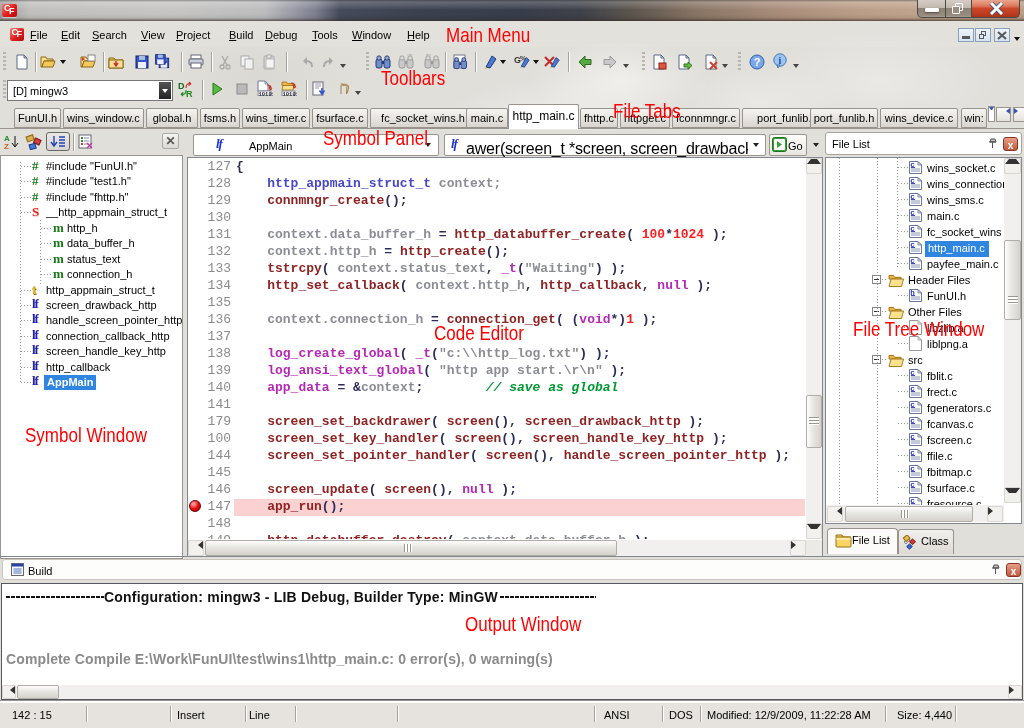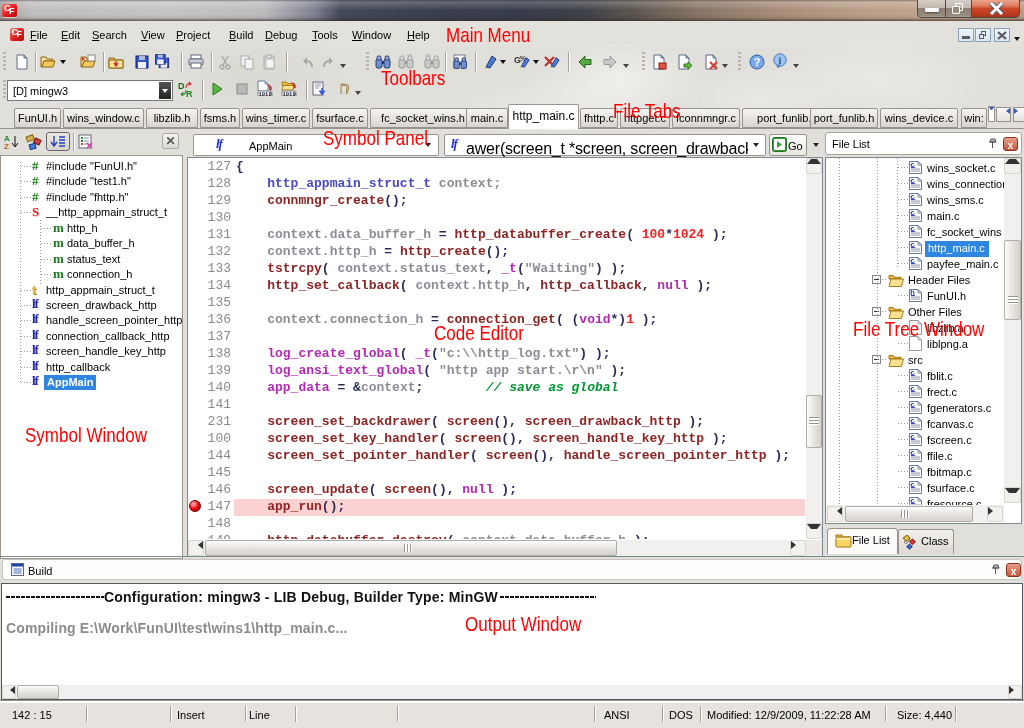--- a/index.html
+++ b/index.html
@@ -271,21 +271,21 @@
       <path d="M4 3h6M4 5h6M4 7h4" stroke="#99a"></path>
       <path d="M11 7v5m-2.5-2.5L11 13l2.5-3.5" stroke="#3355cc" stroke-width="1.6" fill="none"></path>
     </svg>
 <svg class="ab" style="left:336px;top:80px" width="16" height="16" viewBox="0 0 16 16">
       <path d="M5 14V7M5 7c0-4 1.5-5 2-1M7 6c.3-3 1.7-3 2 0M9 6c.3-2.5 1.6-2.5 1.9 0M10.9 6.5c.3-2 1.6-1.8 1.6.5 0 3-1 5-2 7z" fill="#efd9a7" stroke="#9a7f4b" stroke-width="1"></path>
     </svg>
 <div class="dd" style="left:355px;top:91px;border-top-color:#444"></div>
 <div class="ab" style="left:0;top:128px;width:1024px;height:1px;background:#98938c"></div>
 <div class="tbtn" style="left:14px;width:47px">FunUI.h</div>
 <div class="tbtn" style="left:63px;width:81px">wins_window.c</div>
-<div class="tbtn" style="left:146px;width:52px">libzlib.h</div>
+<div class="tbtn" style="left:146px;width:52px">global.h</div>
 <div class="tbtn" style="left:200px;width:40px">fsms.h</div>
 <div class="tbtn" style="left:242px;width:68px">wins_timer.c</div>
 <div class="tbtn" style="left:312px;width:56px">fsurface.c</div>
 <div class="tbtn" style="left:370px;width:106px">fc_socket_wins.h</div>
 <div class="tbtn" style="left:466px;width:42px">main.c</div>
 <div class="tbtn" style="left:580px;width:38px">fhttp.c</div>
 <div class="tbtn" style="left:620px;width:50px">httpget.c</div>
 <div class="tbtn" style="left:672px;width:68px">fconnmngr.c</div>
 <div class="tbtn" style="left:742px;width:90px">port_funlib.c</div>
 <div class="tbtn" style="left:810px;width:68px">port_funlib.h</div>
@@ -421,21 +421,21 @@
 <div class="lnum" style="left:4px;top:170px;">137</div>
 <div class="code" style="left:48px;top:170px"></div>
 <div class="lnum" style="left:4px;top:187px;">138</div>
 <div class="code" style="left:48px;top:187px">    <span class="M">log_create_global</span><span class="P">(</span> <span class="M">_t</span><span class="P">(</span><span class="g">"c:\\http_log.txt"</span><span class="P">)</span> <span class="P">);</span></div>
 <div class="lnum" style="left:4px;top:204px;">139</div>
 <div class="code" style="left:48px;top:204px">    <span class="M">log_ansi_text_global</span><span class="P">(</span> <span class="g">"http app start.\r\n"</span> <span class="P">);</span></div>
 <div class="lnum" style="left:4px;top:221px;">140</div>
 <div class="code" style="left:48px;top:221px">    <span class="M">app_data</span> <span class="P">=</span> <span class="P">&amp;</span><span class="g">context</span><span class="P">;</span>        <span class="C">// save as global</span></div>
 <div class="lnum" style="left:4px;top:238px;">141</div>
 <div class="code" style="left:48px;top:238px"></div>
-<div class="lnum" style="left:4px;top:255px;">231</div>
+<div class="lnum" style="left:4px;top:255px;">179</div>
 <div class="code" style="left:48px;top:255px">    <span class="f">screen_set_backdrawer</span><span class="P">(</span> <span class="f">screen</span><span class="P">(),</span> <span class="f">screen_drawback_http</span> <span class="P">);</span></div>
 <div class="lnum" style="left:4px;top:272px;">100</div>
 <div class="code" style="left:48px;top:272px">    <span class="f">screen_set_key_handler</span><span class="P">(</span> <span class="f">screen</span><span class="P">(),</span> <span class="f">screen_handle_key_http</span> <span class="P">);</span></div>
 <div class="lnum" style="left:4px;top:289px;">144</div>
 <div class="code" style="left:48px;top:289px">    <span class="f">screen_set_pointer_handler</span><span class="P">(</span> <span class="f">screen</span><span class="P">(),</span> <span class="f">handle_screen_pointer_http</span> <span class="P">);</span></div>
 <div class="lnum" style="left:4px;top:306px;">145</div>
 <div class="code" style="left:48px;top:306px"></div>
 <div class="lnum" style="left:4px;top:323px;">146</div>
 <div class="code" style="left:48px;top:323px">    <span class="f">screen_update</span><span class="P">(</span> <span class="f">screen</span><span class="P">(),</span> <span class="M">null</span> <span class="P">);</span></div>
 <div class="lnum" style="left:4px;top:340px;">147</div>
@@ -711,21 +711,21 @@
     </svg>
 <div class="ab" style="left:28px;top:565px;font-size:11px;color:#000">Build</div>
 <svg class="ab" style="left:991px;top:564px" width="12" height="12" viewBox="0 0 12 12">
       <path d="M1 4h7M4.5 4v6M2 4l1-3h4l1 3z" stroke="#555" fill="#bbb" stroke-width="1"></path>
     </svg>
 <div class="ab" style="left:1006px;top:563px;width:15px;height:14px;background:linear-gradient(#e8a088,#c05a40);border:1.5px solid #8a3322;border-radius:3px;text-align:center;line-height:11px"><span style="font-size:10px;font-weight:bold;color:#fff">x</span></div>
 <div class="ab" style="left:1px;top:583px;width:1022px;height:117px;background:#fff;border:1px solid #55585e"></div>
 <div class="ab" style="left:6px;top:596px;width:98px;height:2px;background-image:repeating-linear-gradient(to right,#111 0 4px,transparent 4px 5px)"></div>
 <div class="ab" style="left:104px;top:589px;font-size:14px;font-weight:bold;letter-spacing:0.2px;color:#111;white-space:pre">Configuration: mingw3 - LIB Debug, Builder Type: MinGW</div>
 <div class="ab" style="left:500px;top:596px;width:96px;height:2px;background-image:repeating-linear-gradient(to right,#111 0 4px,transparent 4px 5px)"></div>
-<div class="ab" style="left:6px;top:620px;font-size:14px;font-weight:bold;letter-spacing:0.15px;color:#8b8b8b;white-space:pre">Compiling E:\Work\FunUI\test\wins1\http_main.c...</div>
+<div class="ab" style="left:6px;top:651px;font-size:14px;font-weight:bold;letter-spacing:0.12px;color:#8b8b8b;white-space:pre">Complete Compile E:\Work\FunUI\test\wins1\http_main.c: 0 error(s), 0 warning(s)</div>
 <div class="lbl" style="left:465px;top:612px">Output Window</div>
 <div class="scroll" style="left:2px;top:685px;width:1020px;height:14px"></div>
 <div class="sbtn" style="left:2px;top:685px;width:14px;height:14px">
       <div class="arr" style="left:4px;top:3px;border-top:4px solid transparent;border-bottom:4px solid transparent;border-right:5px solid #333"></div>
     </div>
 <div class="sbtn" style="left:1008px;top:685px;width:14px;height:14px">
       <div class="arr" style="left:5px;top:3px;border-top:4px solid transparent;border-bottom:4px solid transparent;border-left:5px solid #333"></div>
     </div>
 <div class="thumbh" style="left:17px;top:685px;width:42px;height:14px"></div>
 <div class="ab" style="left:0;top:700px;width:1024px;height:1px;background:#98948d"></div>

